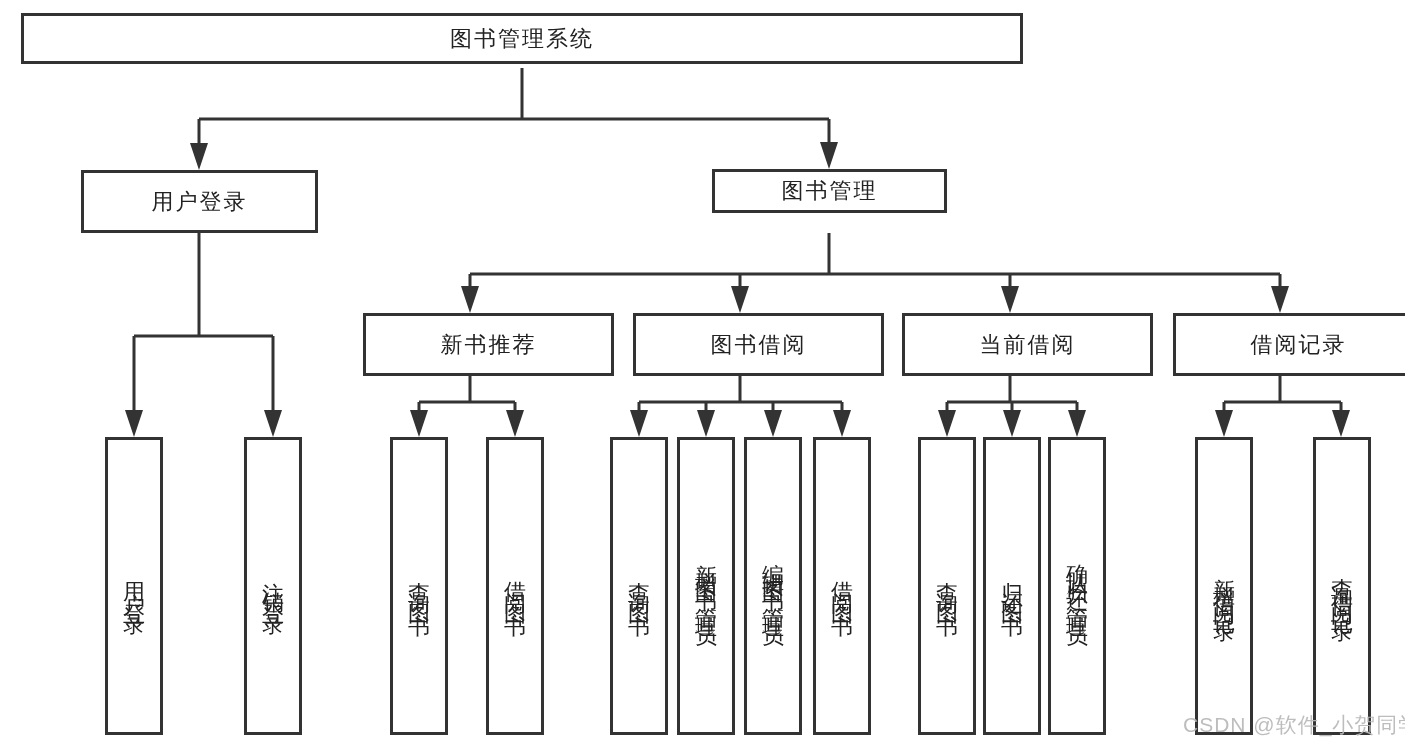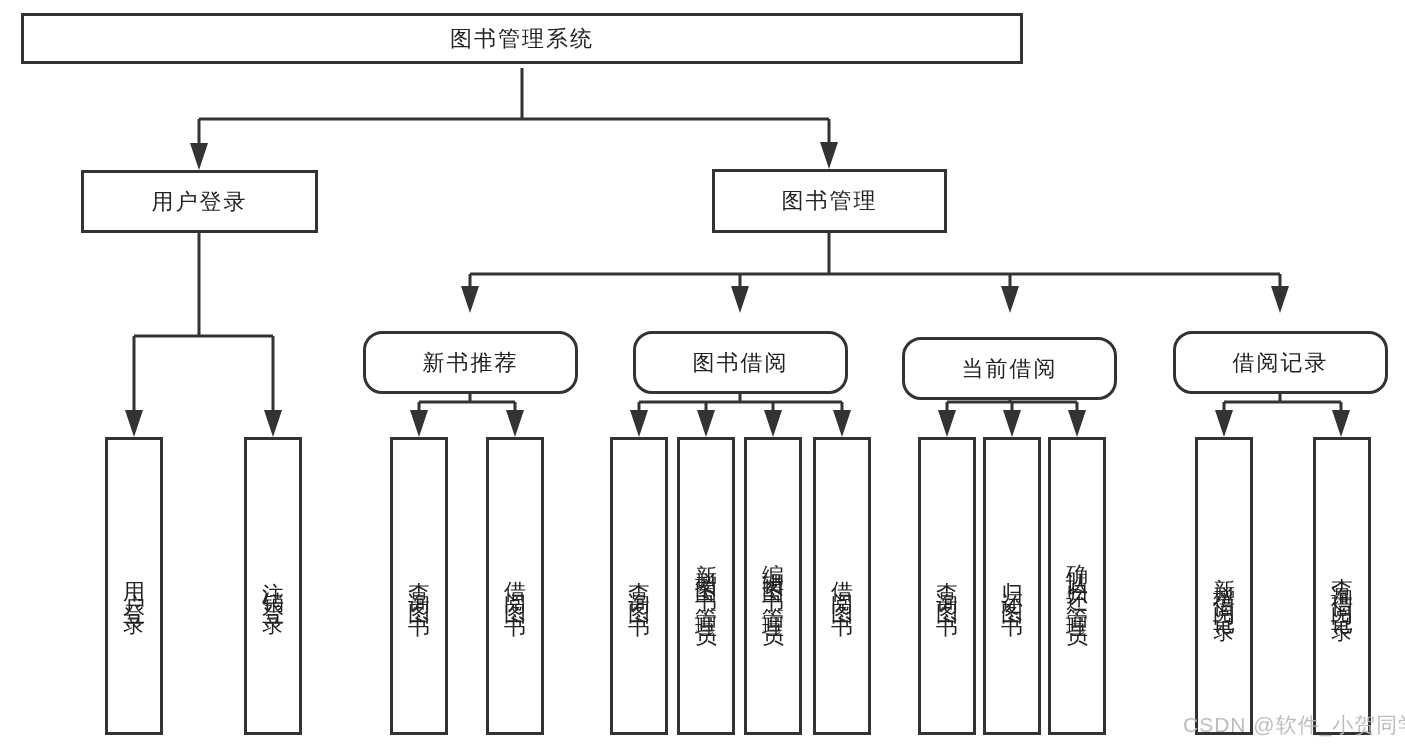--- a/index.html
+++ b/index.html
@@ -8,23 +8,23 @@
     font-family:"Liberation Sans","DejaVu Sans",sans-serif;color:#222222;
   }
   .connectors{position:absolute;left:0;top:0;z-index:1;}
   .node{
     position:absolute;box-sizing:border-box;background:#ffffff;
     border:3px solid #333333;display:flex;align-items:center;justify-content:center;
     z-index:2;font-size:22px;letter-spacing:2px;white-space:nowrap;
   }
   .root{left:21px;top:13px;width:1002px;height:51px;}
   .lv2a{left:81px;top:170px;width:237px;height:63px;}
-  .lv2b{left:712px;top:169px;width:235px;height:64px;}
-  .lv3{top:331px;width:215px;height:63px;border-radius:19px;}
-  .lv3.p1{left:363px;} .lv3.p2{left:633px;} .lv3.p3{left:902px;margin-top:6px;} .lv3.p4{left:1173px;}
+  .lv2b{left:712px;top:169px;width:235px;height:44px;}
+  .lv3{top:313px;width:251px;height:63px;}
+  .lv3.p1{left:363px;} .lv3.p2{left:633px;} .lv3.p3{left:902px;} .lv3.p4{left:1173px;}
   .leaf{top:437px;width:58px;height:298px;}
   .leaf .vtext{
     writing-mode:vertical-rl;text-orientation:mixed;
     font-size:22px;line-height:1;letter-spacing:0.4em;white-space:nowrap;
   }
   .leaf.wide .vtext{letter-spacing:0.5em;}
   .l-a1{left:105px;} .l-a2{left:244px;}
   .l-b1{left:390px;} .l-b2{left:486px;}
   .l-c1{left:610px;} .l-c2{left:677px;} .l-c3{left:744px;} .l-c4{left:813px;}
   .l-d1{left:918px;} .l-d2{left:983px;} .l-d3{left:1048px;}

